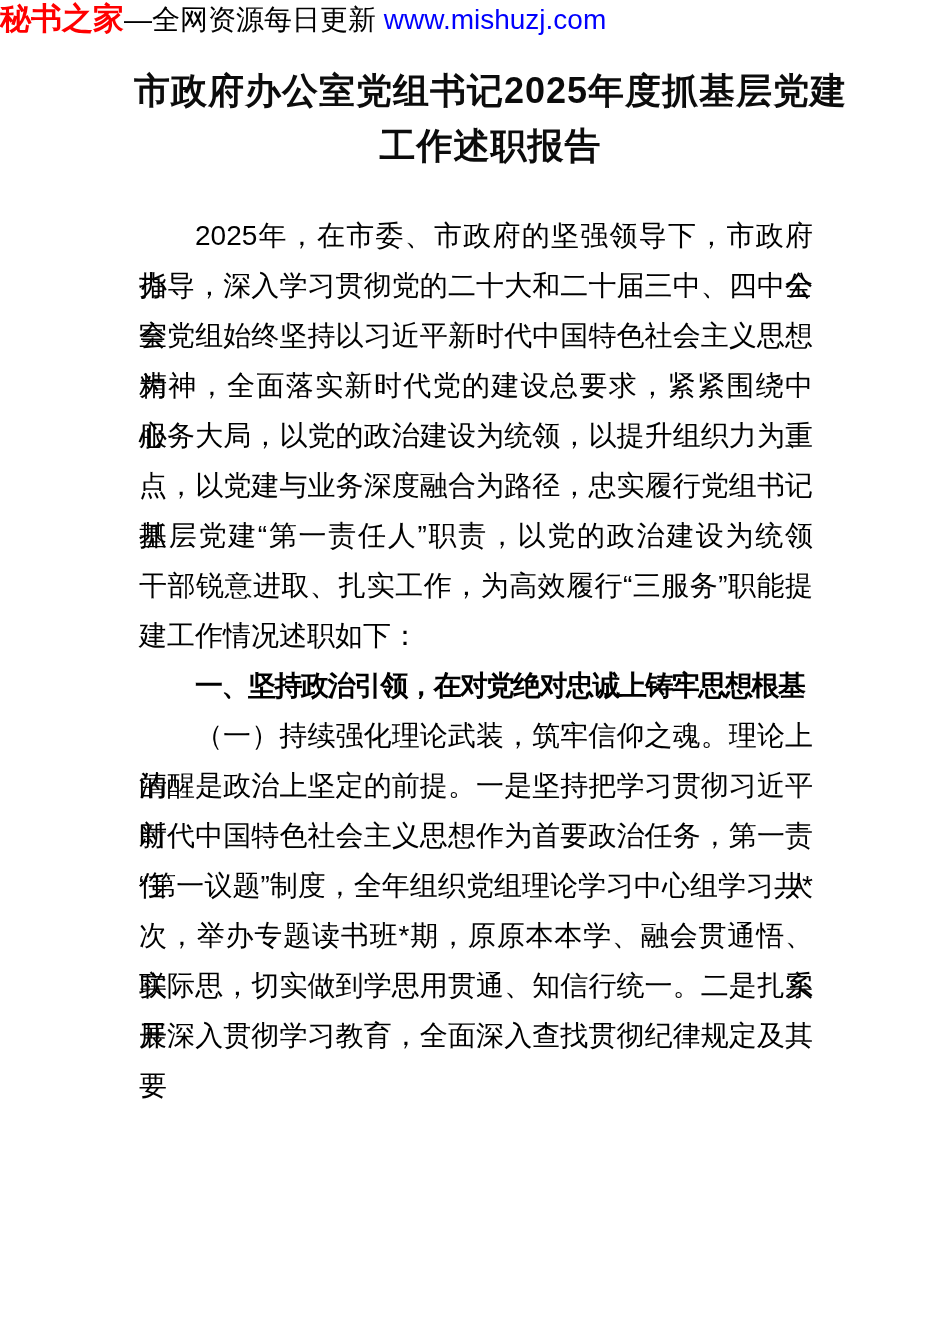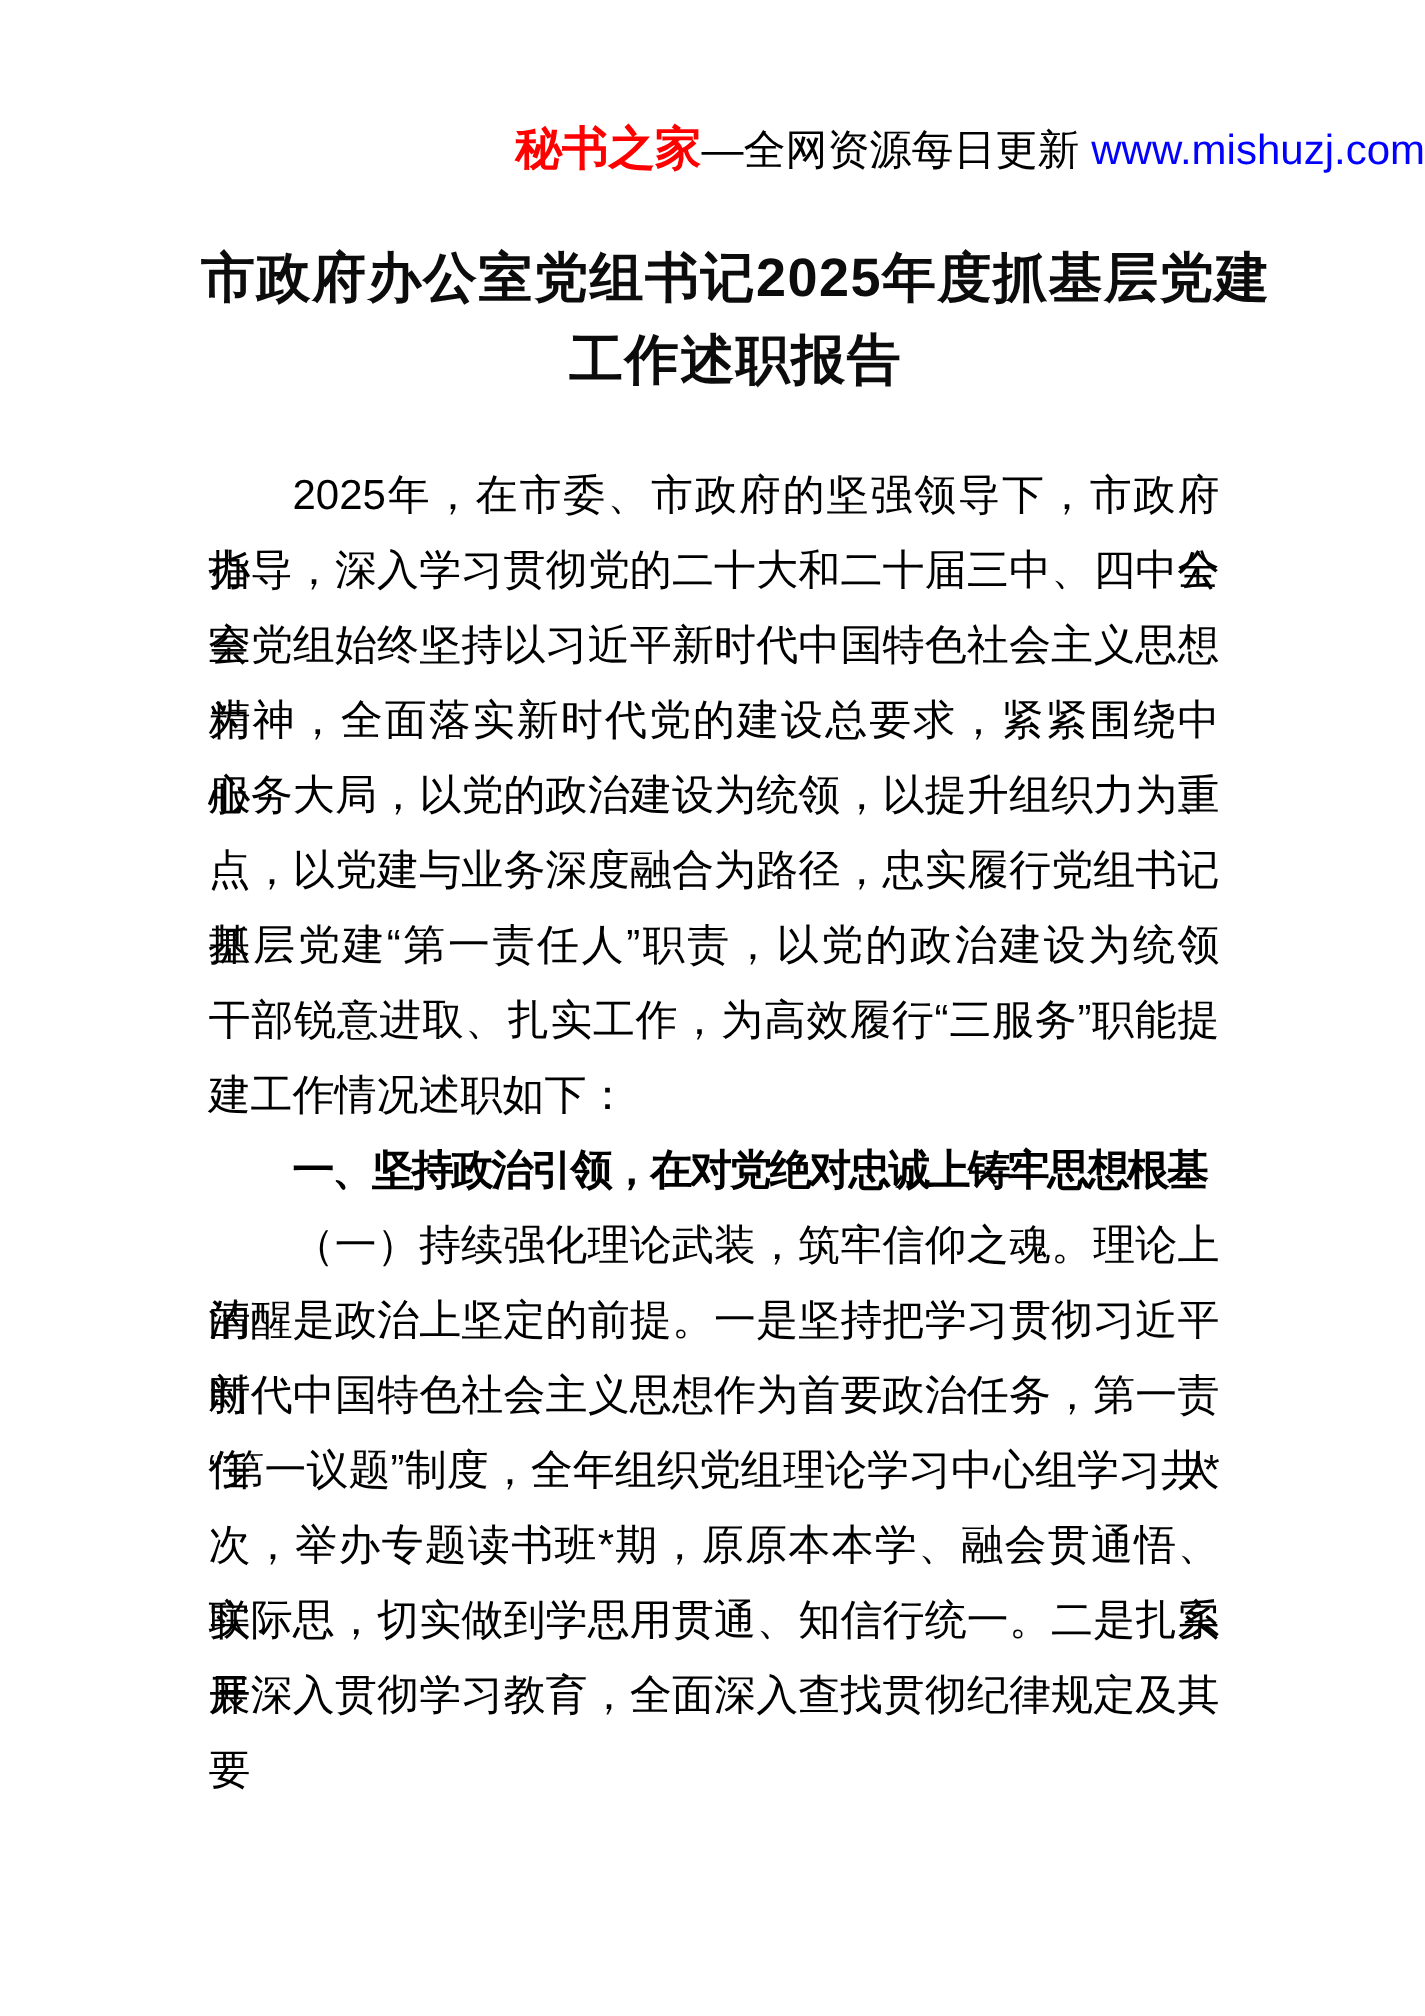--- a/index.html
+++ b/index.html
@@ -13,40 +13,39 @@
     width:950px;height:1344px;
     background:var(--page-bg);
     font-family:"Liberation Sans","DejaVu Sans",sans-serif;
     color:var(--ink);
     overflow:hidden;
   }
   .page{width:950px;height:1344px;position:relative;background:var(--page-bg);}
 
   
   .site-header{
-    padding-top:80px;
-    text-align:right;
+    text-align:left;
     font-size:28px;
     line-height:38px;
     white-space:nowrap;
   }
   .brand{
     color:var(--brand-red);
     font-weight:700;
     font-size:31px;
   }
   .tagline{color:#000;}
   .url{
     color:var(--url-blue);
     text-decoration:none;
   }
 
   
   .doc-title{
-    margin-top:38px;
+    margin-top:24px;
     text-align:center;
     font-size:36px;
     line-height:55px;
     font-weight:700;
     color:#0c0c0c;
     letter-spacing:1px;
     padding-left:31px;
   }
 
   

